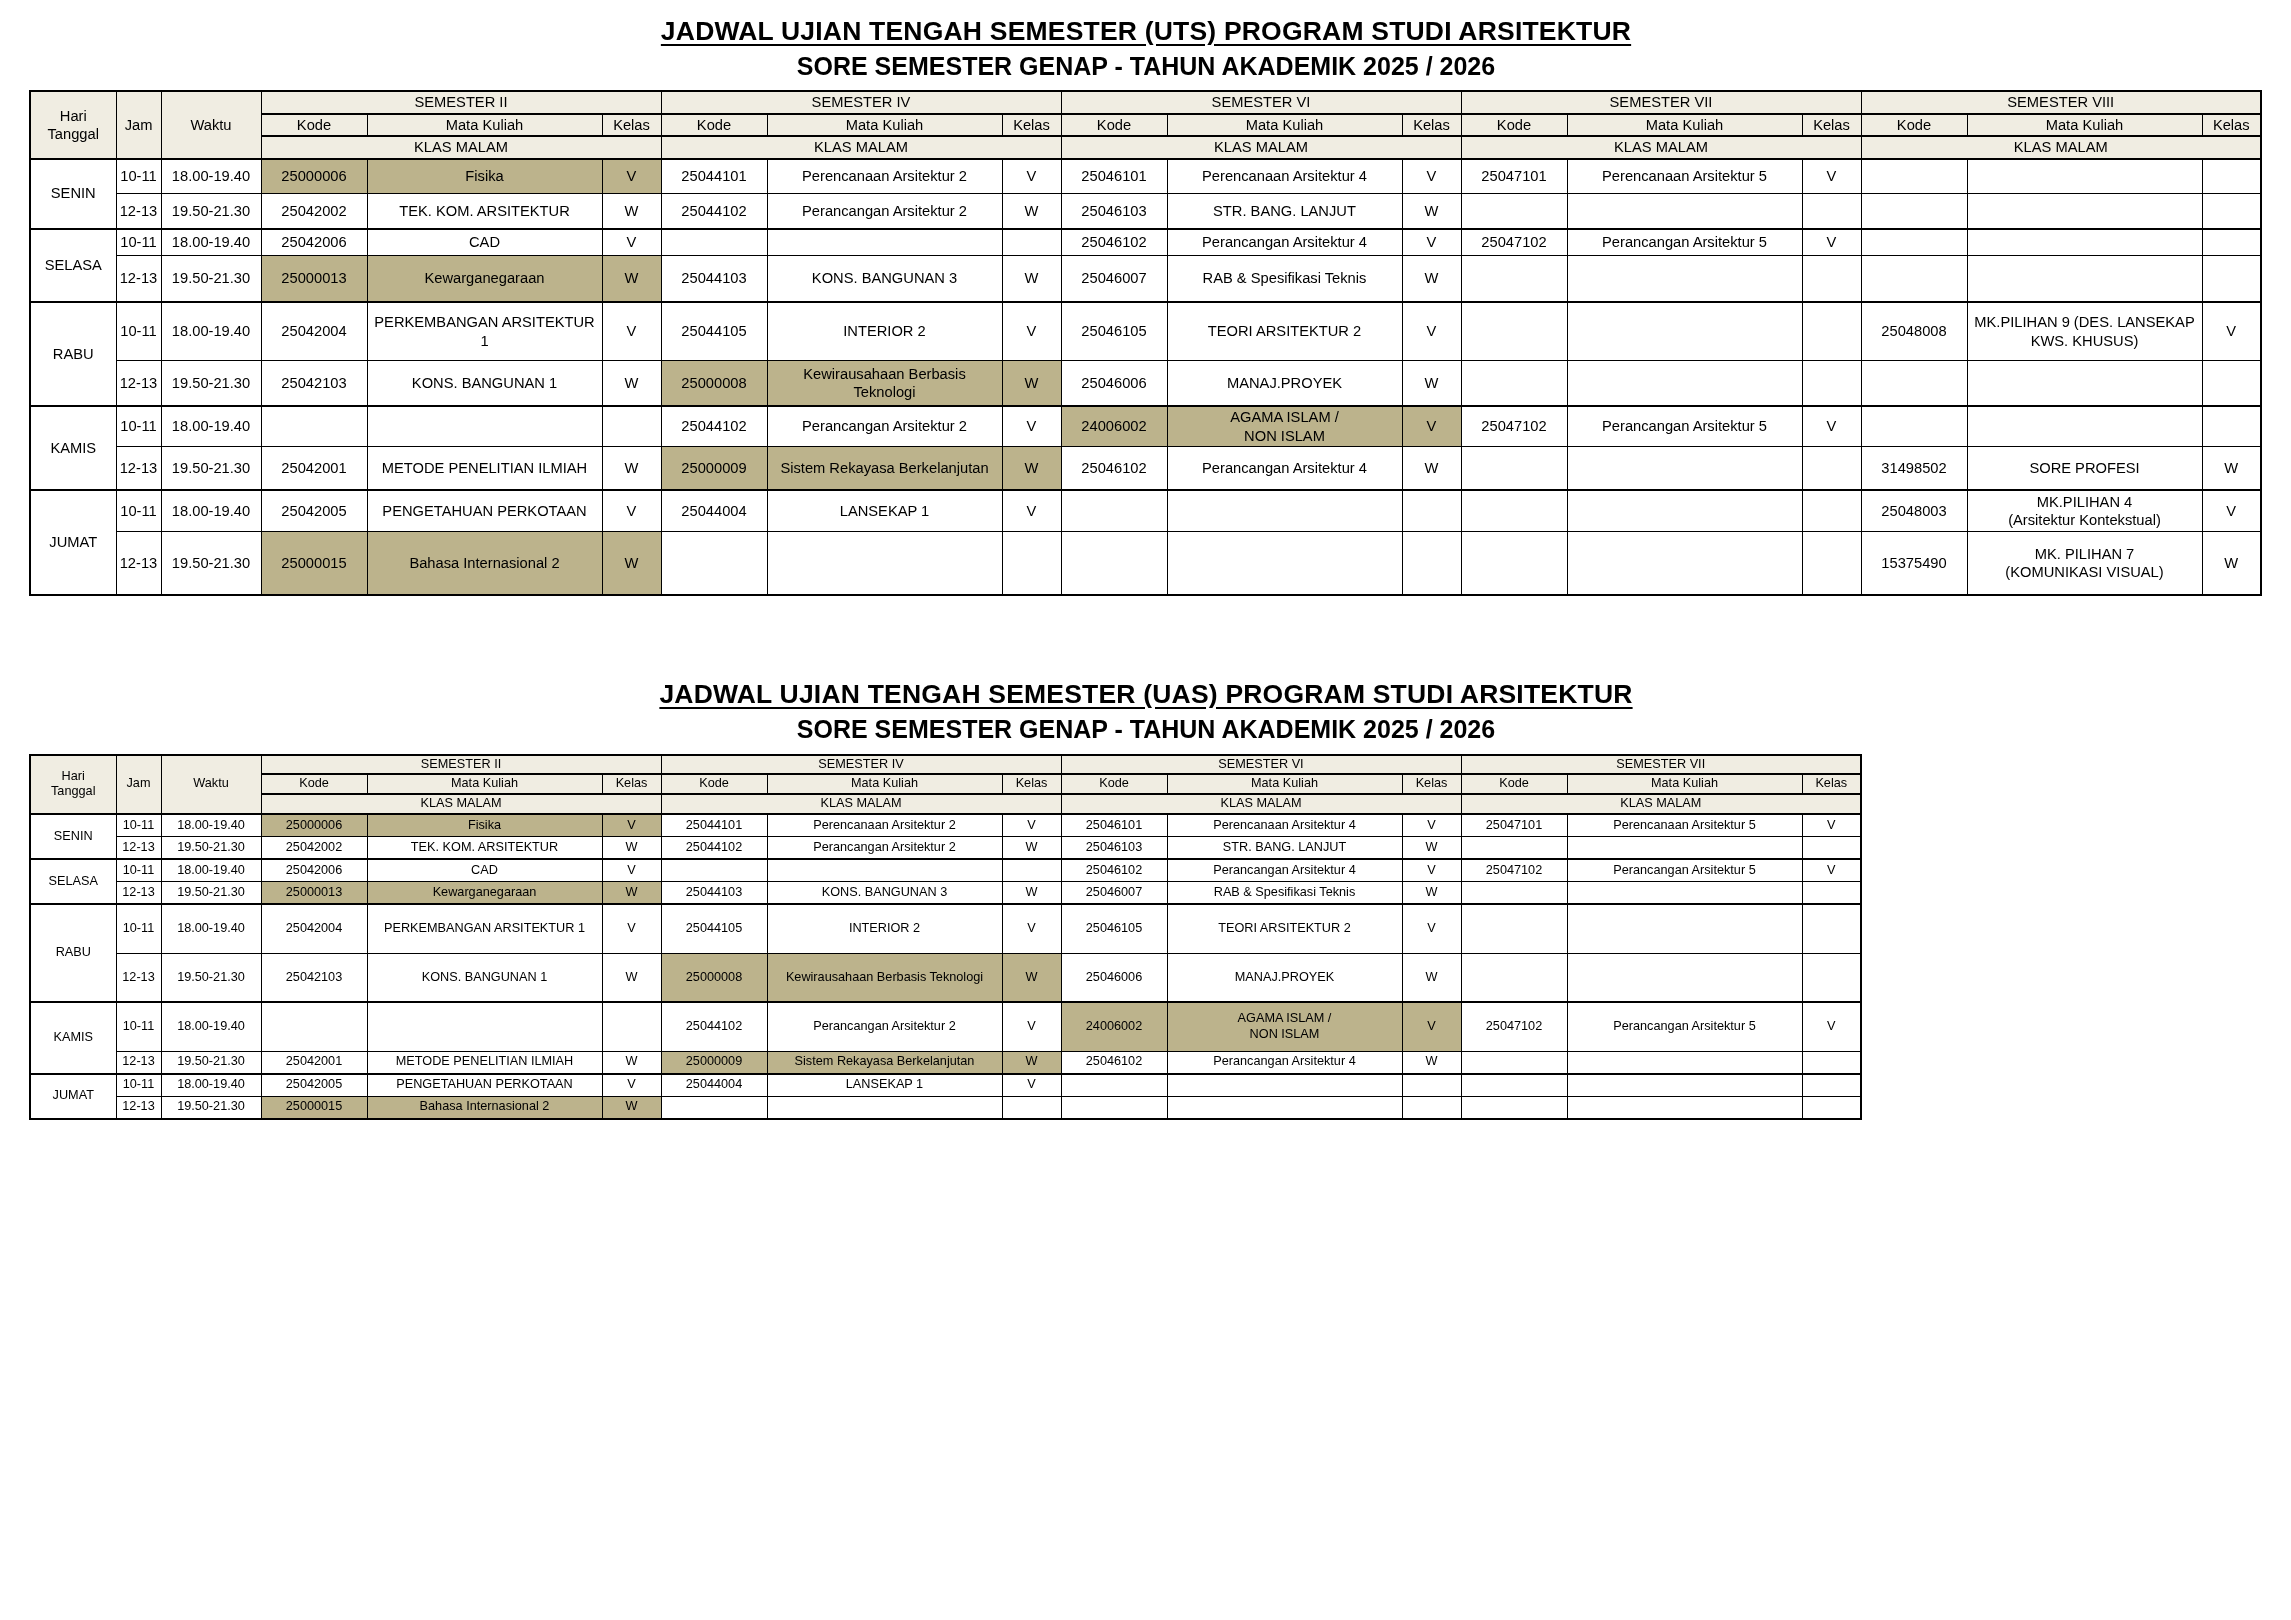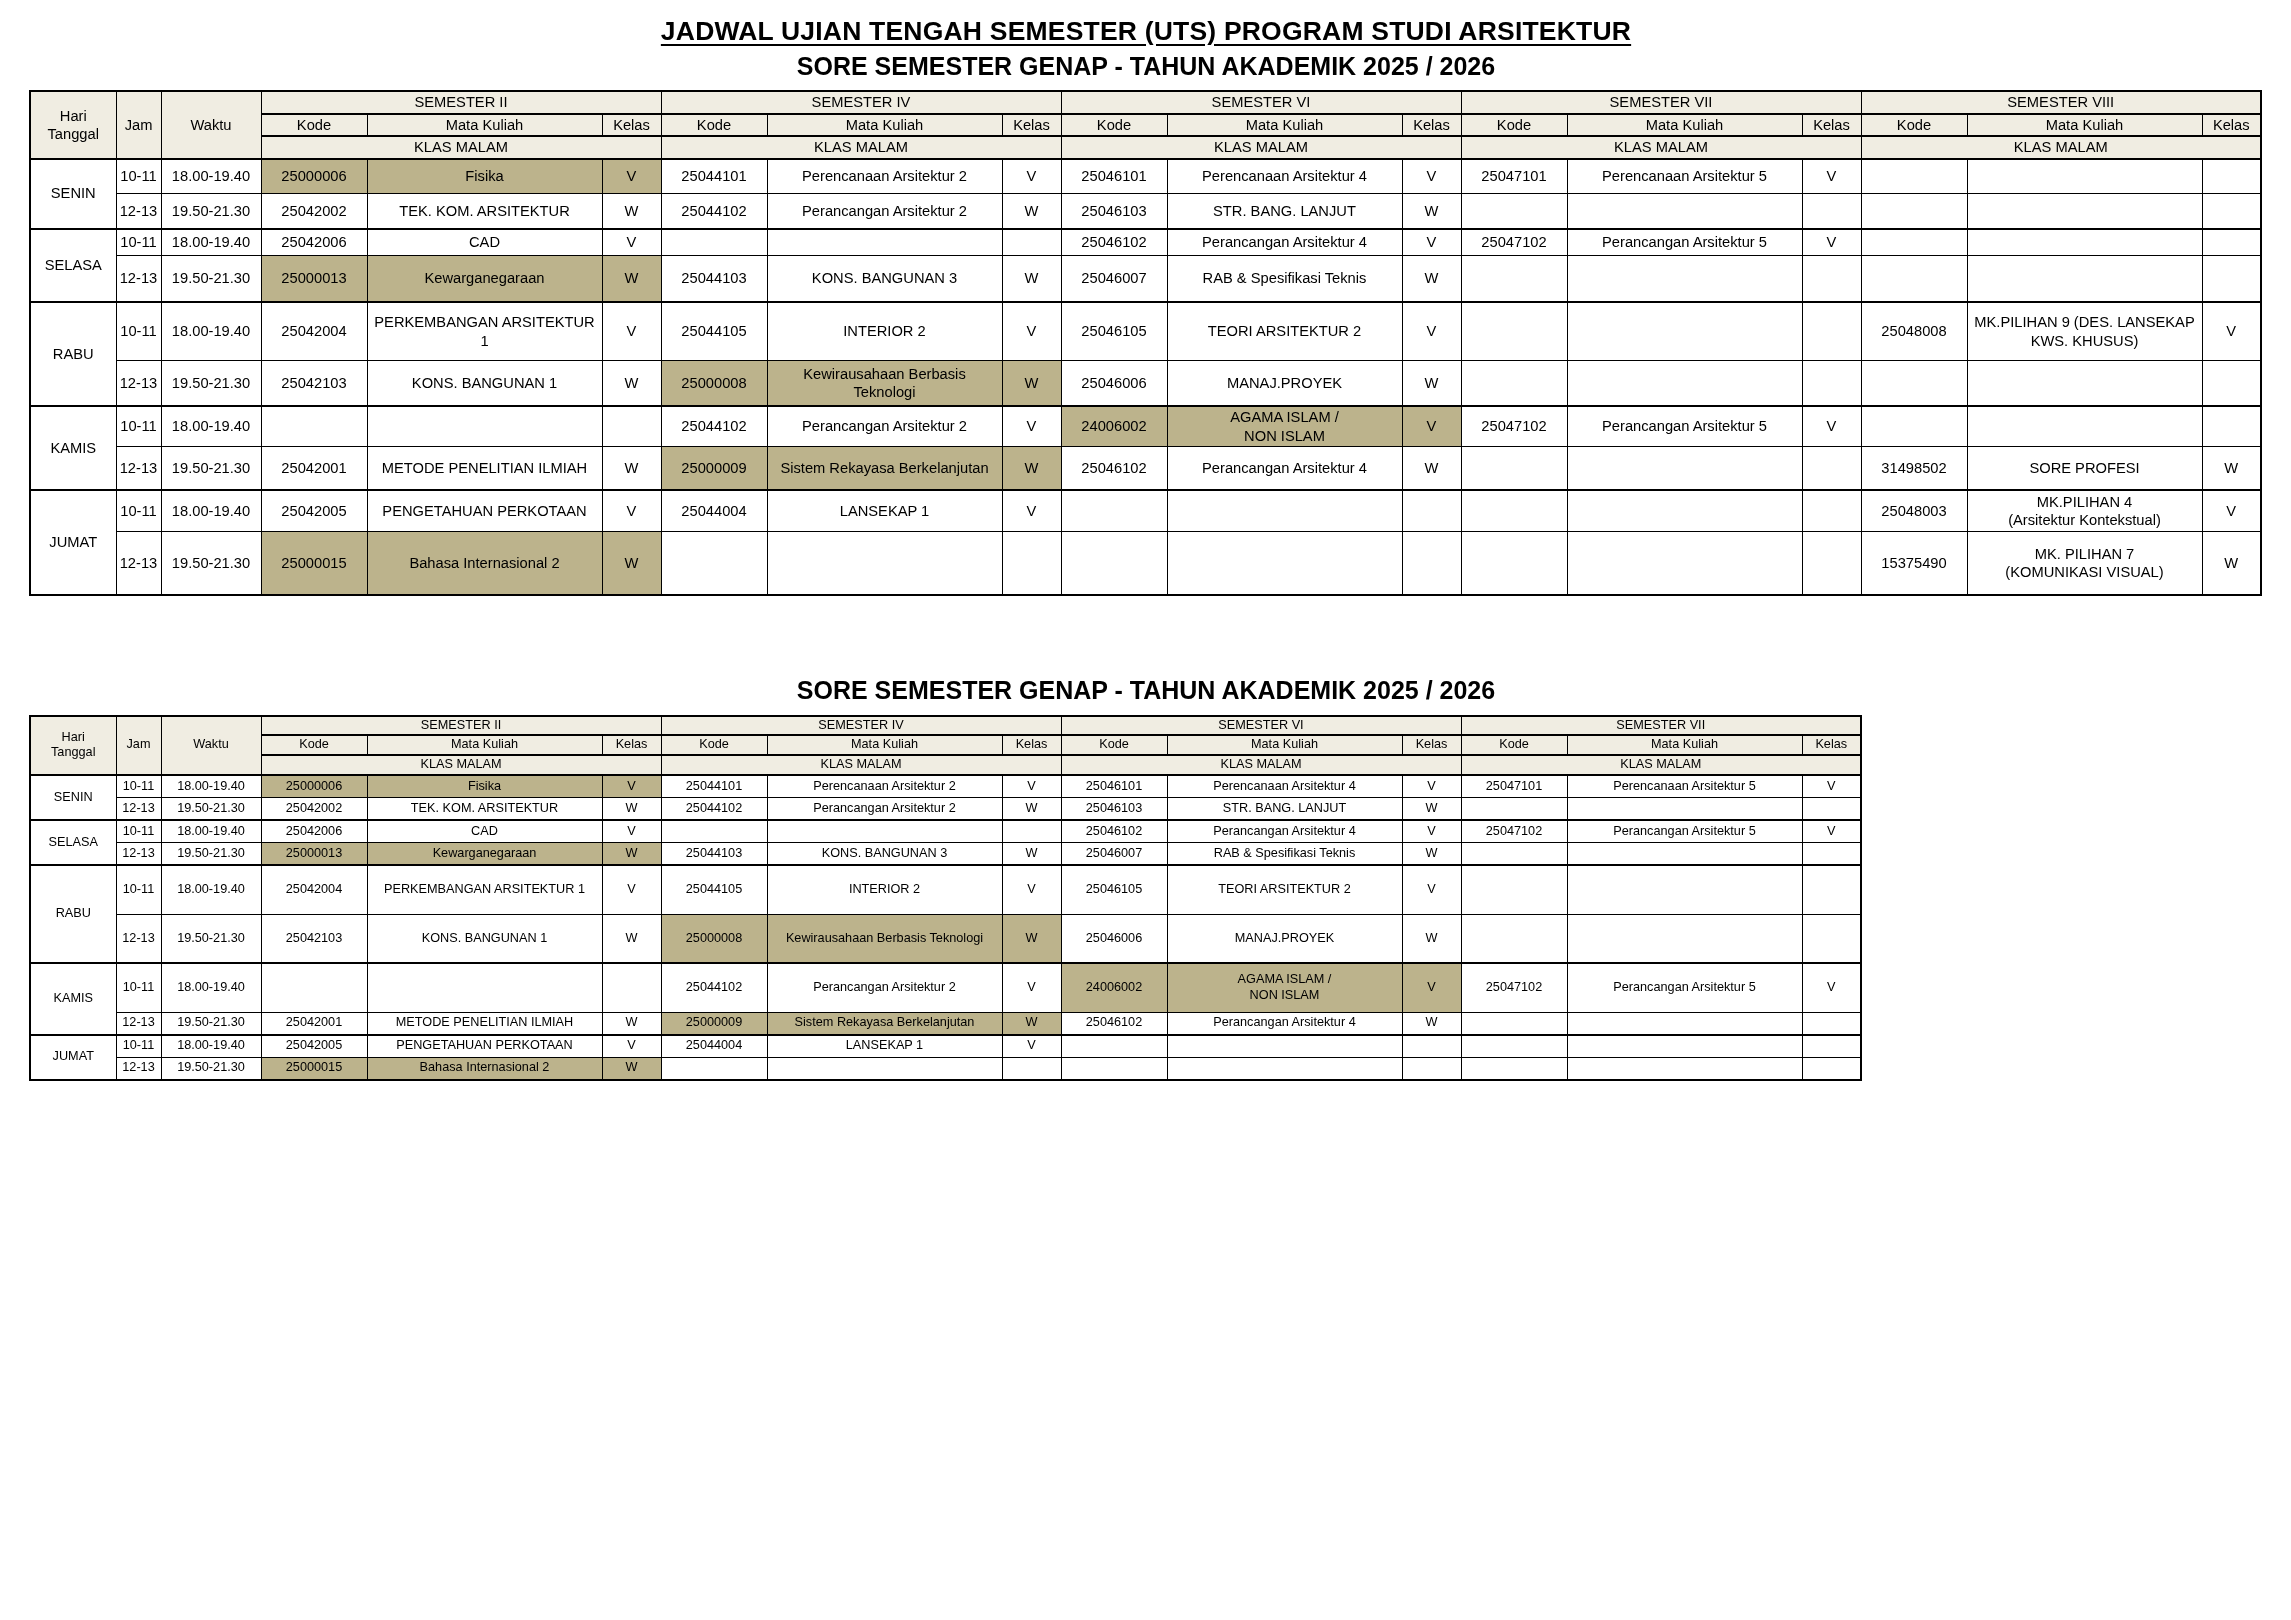--- a/index.html
+++ b/index.html
@@ -4,21 +4,21 @@
 <style>
   * { box-sizing: border-box; margin: 0; padding: 0; }
   html, body { background: #ffffff; }
   body {
     width: 2292px; height: 1620px;
     font-family: "Liberation Sans", sans-serif;
     color: #000;
     overflow: hidden;
   }
   .sheet { padding: 15.7px 29px 0 29px; }
-  .doc-section { margin-bottom: 4px; }
+  .doc-section { margin-bottom: 12px; }
   .doc-title {
     text-align: center;
     font-size: 26.5px;
     font-weight: bold;
     text-decoration: underline;
     text-underline-offset: 3.9px;
     letter-spacing: 0.2px;
   }
   .doc-subtitle {
     text-align: center;
@@ -323,20 +323,21 @@
               <td>W</td>
             </tr>
           </tbody>
         </table>
       </div>
   </section>
 
   <div class="gap"></div>
 
   <section class="doc-section">
+    <h1 class="doc-title">JADWAL UJIAN TENGAH SEMESTER (UAS) PROGRAM STUDI ARSITEKTUR</h1>
     <h2 class="doc-subtitle">SORE SEMESTER GENAP - TAHUN AKADEMIK 2025 / 2026</h2>
     <div class="table-wrap">
         <table class="sched t2">
           <colgroup>
             <col style="width: 86px;">
             <col style="width: 45px;">
             <col style="width: 100px;">
             <col style="width: 106px;">
             <col style="width: 235px;">
             <col style="width: 59px;">

